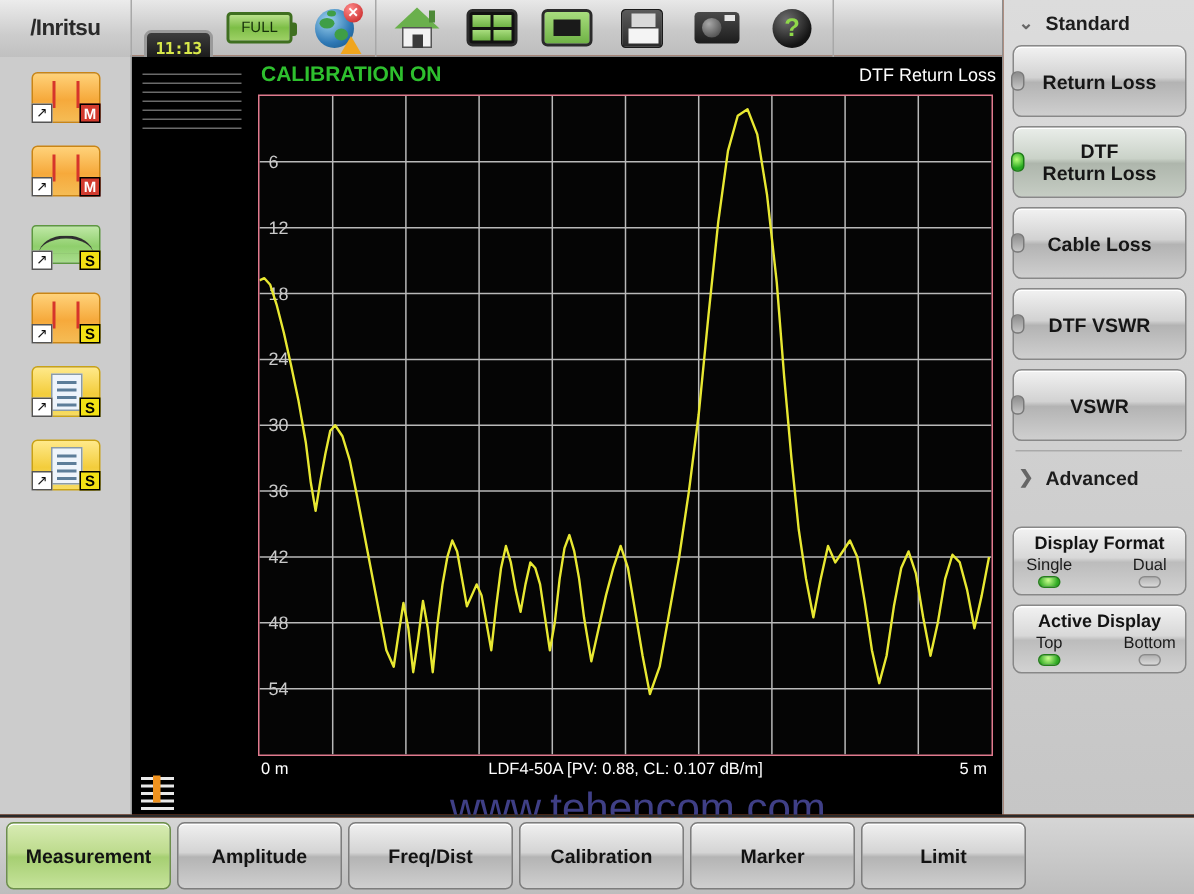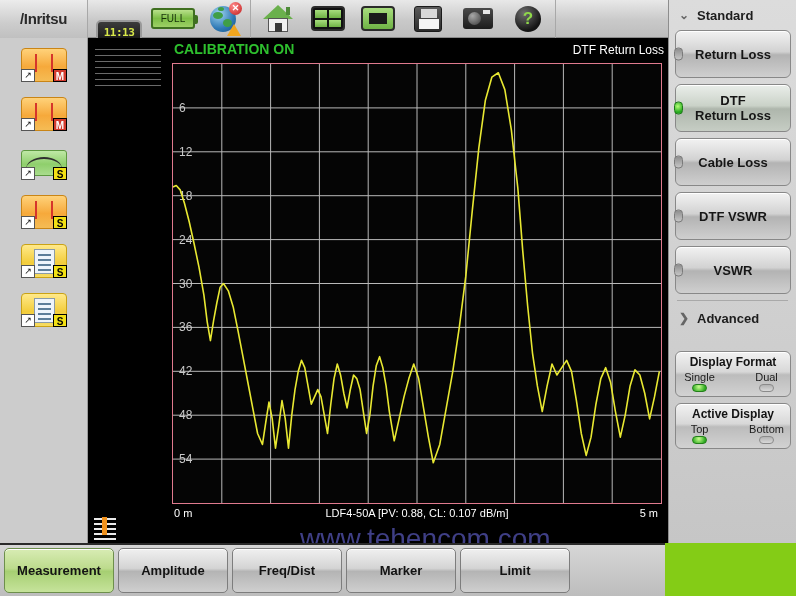--- a/index.html
+++ b/index.html
@@ -5,21 +5,21 @@
   * { box-sizing: border-box; margin: 0; padding: 0; }
   html, body {
     width: 796px; height: 596px;
     background: #d4d0c8;
     font-family: "Liberation Sans", sans-serif;
     overflow: hidden;
   }
   .app {
     position: relative;
     width: 796px; height: 596px;
-    background: #84cc16;
+    background: #c2410c;
   }
 
   
   .toolbar {
     position: absolute; left: 0; top: 0;
     width: 668px; height: 38px;
     background: linear-gradient(#e8e8e8, #c9c9c9 55%, #bdbdbd);
     border-bottom: 1px solid #8a8a8a;
     display: flex; align-items: center;
   }
@@ -365,21 +365,21 @@
     border: 1px solid #8a8a8a;
   }
   .opt-led.on {
     background: radial-gradient(circle at 45% 30%, #c9ff8e, #2faa23 75%);
     border-color: #237f19;
   }
 
   
   .tabbar {
     position: absolute; left: 0; bottom: 0;
-    width: 665px; height: 53px;
+    width: 796px; height: 53px;
     background: linear-gradient(#d6d6d6, #bdbdbd);
     border-top: 2px solid #2a2a2a;
     display: flex; align-items: flex-start; gap: 4px;
     padding: 3px 4px;
   }
   .tab {
     width: 110px; height: 45px;
     border: 1px solid #7d7d7d; border-radius: 5px;
     background: linear-gradient(#f0f0f0 0%, #d4d4d4 45%, #b4b4b4 52%, #cfcfcf 100%);
     display: flex; align-items: center; justify-content: center;
@@ -689,20 +689,23 @@
       <div class="tab active">
         <span>Measurement</span>
       </div>
       <div class="tab">
         <span>Amplitude</span>
       </div>
       <div class="tab">
         <span>Freq/Dist</span>
       </div>
       <div class="tab">
+        <span>Calibration</span>
+      </div>
+      <div class="tab">
         <span>Marker</span>
       </div>
       <div class="tab">
         <span>Limit</span>
       </div>
       <div class="tab-spacer"></div>
     </div>
 </div>
 
 </body></html>

